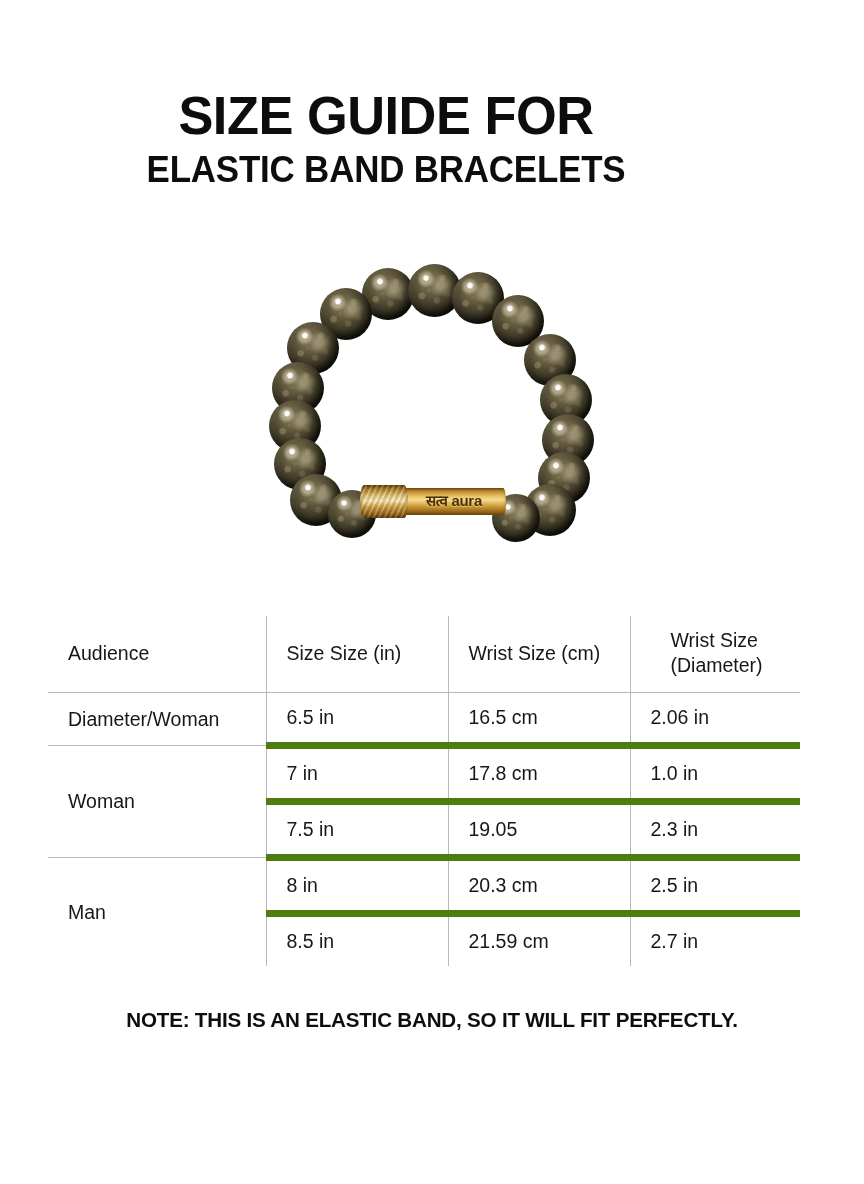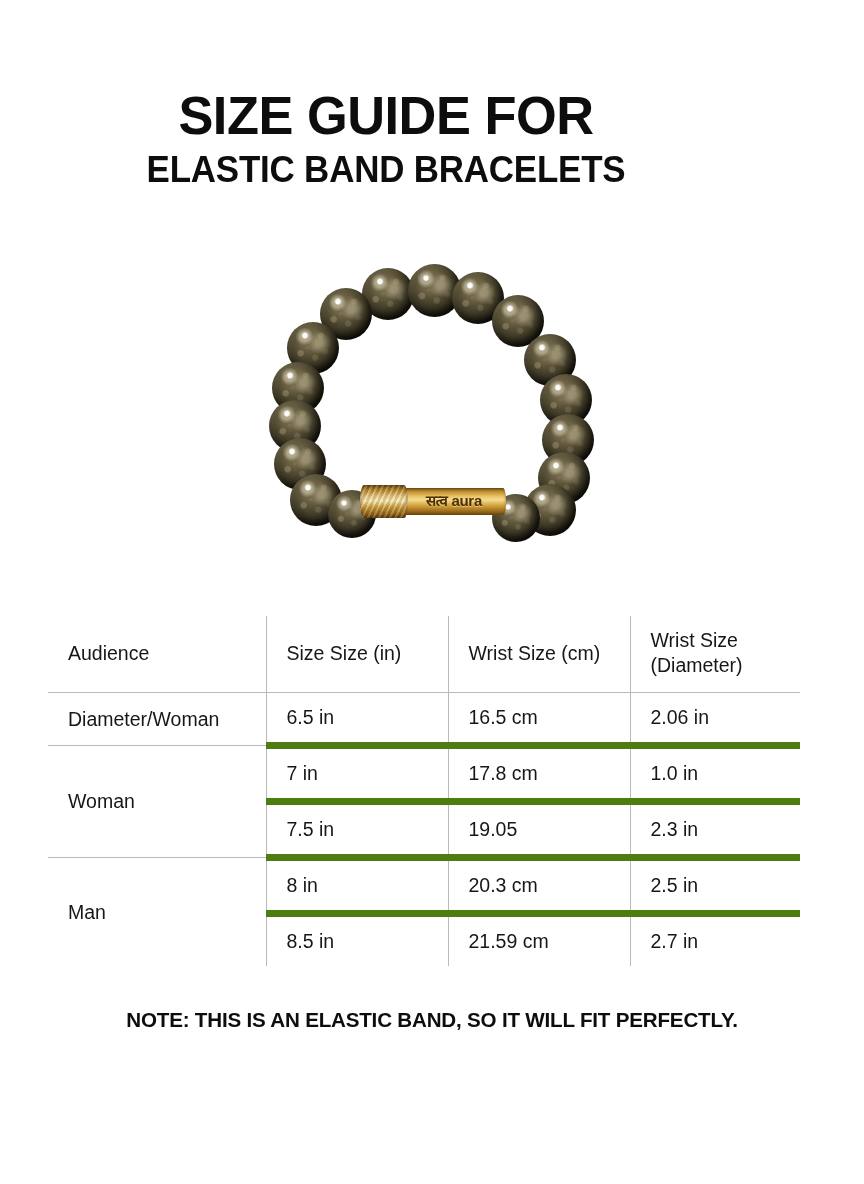--- a/index.html
+++ b/index.html
@@ -180,21 +180,21 @@
     border-left: 1px solid #b9b9b9;
   }
   
   table.size-table thead th { border-bottom: 1px solid #b9b9b9; }
   table.size-table tbody tr td { border-bottom: 7px solid #4d7c0f; }
   table.size-table tbody tr.last-row td { border-bottom: none; }
   table.size-table td.audience-cell {
     border-bottom: 1px solid #b9b9b9;
   }
   table.size-table td.audience-cell.no-rule { border-bottom: none; }
-  .hdr-two-line { line-height: 25px; }
+  .hdr-two-line { line-height: 25px; margin-left: 20px; }
 
   
   .note {
     position: absolute;
     left: 0;
     top: 1008px;
     width: 864px;
     text-align: center;
     font-size: 21px;
     font-weight: 700;

